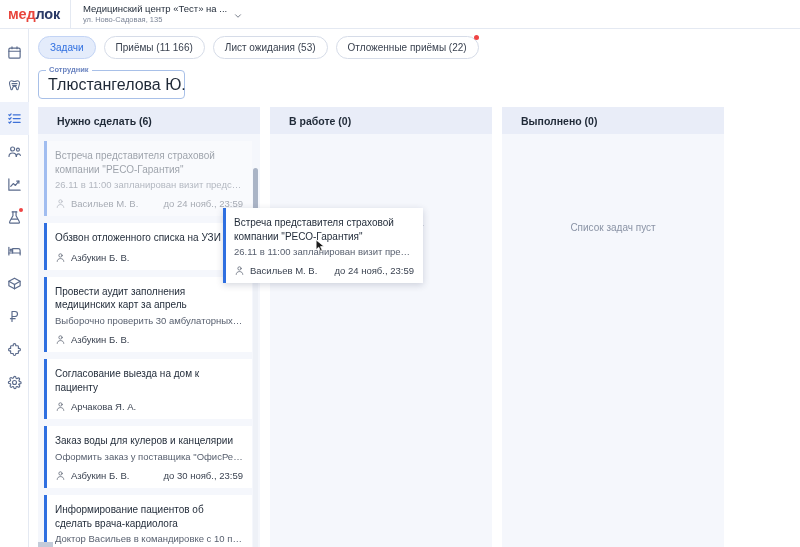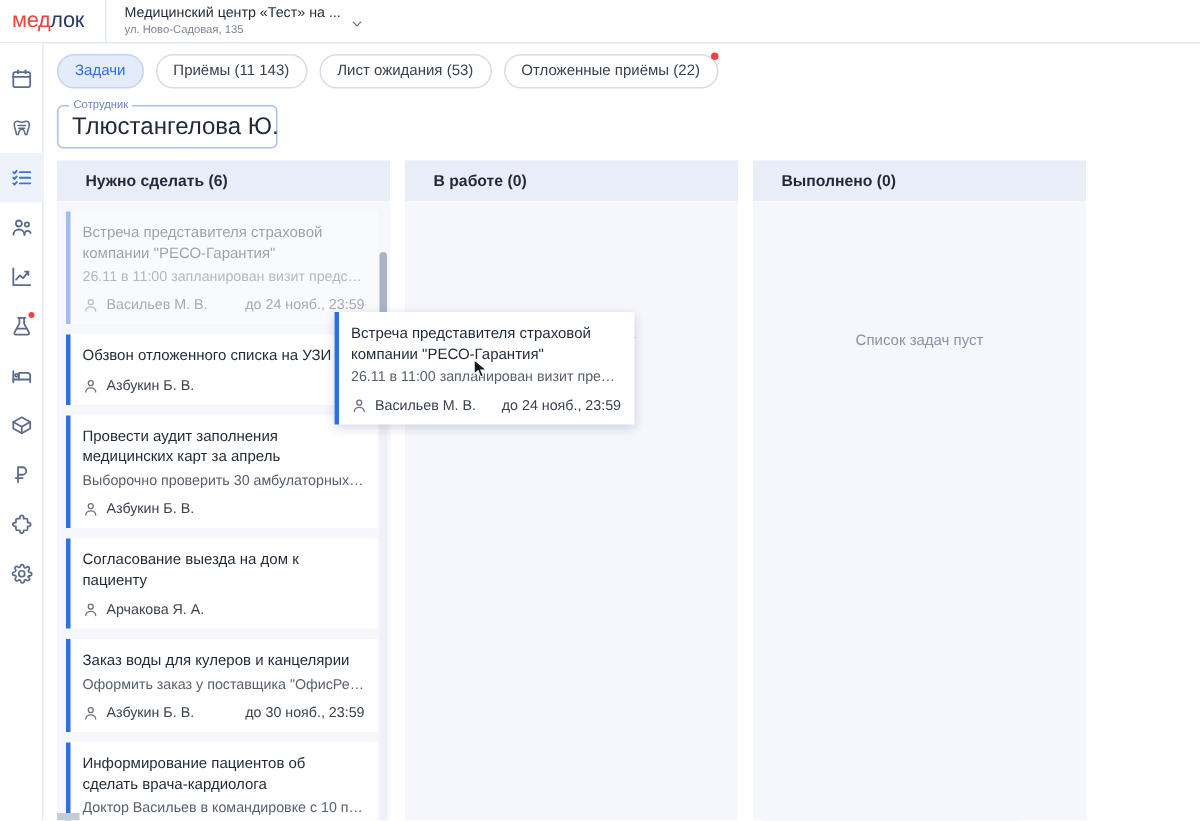--- a/index.html
+++ b/index.html
@@ -13,21 +13,21 @@
 
   
   .topbar {
     position: absolute; left: 0; top: 0; width: 800px; height: 29px;
     background: #ffffff;
     border-bottom: 1px solid #e4e9f2;
     display: flex; align-items: center;
   }
   .logo {
     width: 70px; padding-left: 8px;
-    font-size: 14.5px; font-weight: 400; letter-spacing: -0.2px;
+    font-size: 14.5px; font-weight: 700; letter-spacing: -0.2px;
     white-space: nowrap;
   }
   .logo .a { color: #e8453c; }
   .logo .b { color: #2b3a67; }
   .logo-divider {
     width: 1px; height: 29px; background: #e4e9f2;
   }
   .clinic {
     display: flex; align-items: center; gap: 6px;
     padding-left: 12px; height: 29px;
@@ -91,21 +91,21 @@
     width: 100%; height: 29px;
     border: 1px solid #a8c0e8; border-radius: 4px;
     background: #ffffff;
     display: flex; align-items: center; justify-content: space-between;
     padding: 0 8px 0 9px; cursor: pointer;
   }
   .selval { font-size: 16px; color: #1f2937; white-space: nowrap; }
   .sellabel {
     position: absolute; left: 8px; top: -5px;
     background: #ffffff; padding: 0 3px;
-    font-size: 7.5px; color: #6b84c0;
+    font-size: 7.5px; color: #6b84c0; font-weight: bold;
   }
   .selchev { width: 11px; height: 11px; color: #6c8fd6; }
 
   
   .board {
     position: absolute; left: 38px; top: 107px;
     width: 752px; height: 440px;
     display: flex; gap: 10px;
   }
   .col {
@@ -290,21 +290,21 @@
     <div class="side-item">
       <svg viewBox="0 0 24 24" fill="none" stroke="#5b6b8c" stroke-width="1.8" stroke-linecap="round" stroke-linejoin="round">
           <circle cx="12" cy="12" r="3.2"></circle>
           <path d="M19.4 14.5a1.5 1.5 0 0 0 .3 1.7l.1.1a1.8 1.8 0 1 1-2.6 2.6l-.1-.1a1.5 1.5 0 0 0-1.7-.3 1.5 1.5 0 0 0-.9 1.4v.2a1.8 1.8 0 0 1-3.6 0V20a1.5 1.5 0 0 0-1-1.4 1.5 1.5 0 0 0-1.7.3l-.1.1a1.8 1.8 0 1 1-2.6-2.6l.1-.1a1.5 1.5 0 0 0 .3-1.7 1.5 1.5 0 0 0-1.4-.9H4a1.8 1.8 0 0 1 0-3.6h.2a1.5 1.5 0 0 0 1.4-1 1.5 1.5 0 0 0-.3-1.7l-.1-.1a1.8 1.8 0 1 1 2.6-2.6l.1.1a1.5 1.5 0 0 0 1.7.3h.1a1.5 1.5 0 0 0 .9-1.4V4a1.8 1.8 0 0 1 3.6 0v.2a1.5 1.5 0 0 0 .9 1.4h.1a1.5 1.5 0 0 0 1.7-.3l.1-.1a1.8 1.8 0 1 1 2.6 2.6l-.1.1a1.5 1.5 0 0 0-.3 1.7v.1a1.5 1.5 0 0 0 1.4.9h.2a1.8 1.8 0 0 1 0 3.6H20a1.5 1.5 0 0 0-1.4.9z"></path>
         </svg>
     </div>
   </div>
 
   <div class="tabs">
     <div class="tab active"><span>Задачи</span></div>
-    <div class="tab"><span>Приёмы (11 143)</span></div>
+    <div class="tab"><span>Приёмы (11 166)</span></div>
     <div class="tab"><span>Лист ожидания (53)</span></div>
     <div class="tab"><span>Отложенные приёмы (22)</span><span class="tab-dot"></span></div>
   </div>
 
   <div class="selwrap">
     <div class="selbox">
       <span class="selval">Тлюстангелова Ю.</span>
       <svg class="selchev" viewBox="0 0 24 24" fill="none" stroke="currentColor" stroke-width="2.2" stroke-linecap="round" stroke-linejoin="round">
           <polyline points="6 9 12 15 18 9"></polyline>
         </svg>

